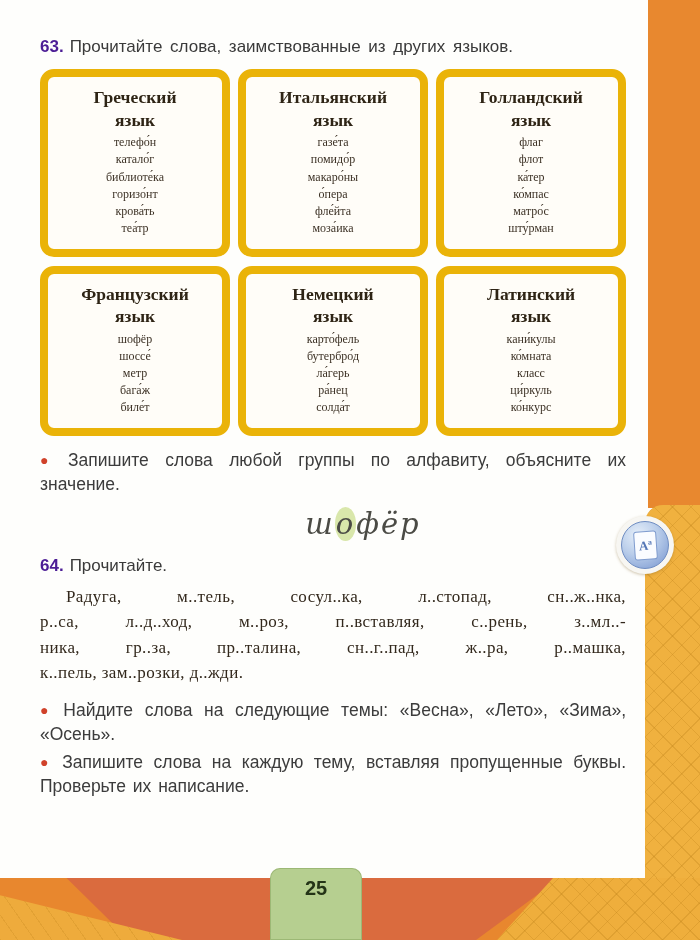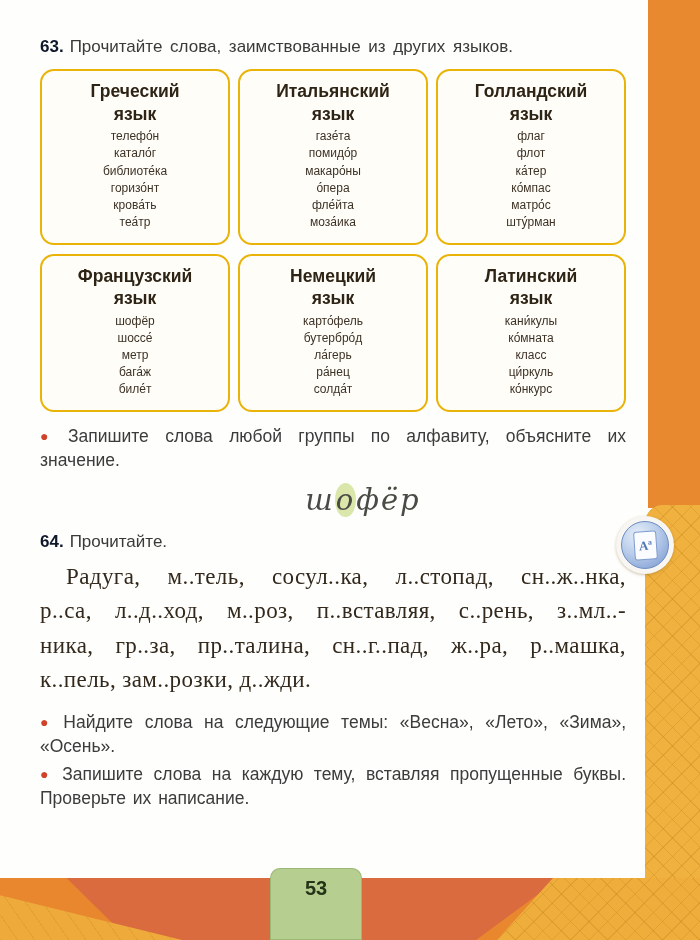--- a/index.html
+++ b/index.html
@@ -56,61 +56,61 @@
     border:1px solid #6d8cc2;display:flex;align-items:center;justify-content:center;
   }
   .dict-card{
     width:21px;height:27px;background:#fafcff;border:1px solid #7e9bce;border-radius:3px;
     transform:rotate(-4deg);display:flex;align-items:center;justify-content:center;
     font-family:"Liberation Serif",serif;font-weight:bold;font-size:13px;color:#5577b6;
   }
   
   .content{position:absolute;left:40px;top:36px;width:586px;}
   .ex-header{margin:0 0 10px 0;font-size:17px;color:#3a3a3a;text-align:justify;word-spacing:3px;line-height:1.35;}
-  .ex-header b{color:#0f172a;margin-right:6px;}
+  .ex-header b{color:#4c1d95;margin-right:6px;}
   #ex64-header{margin-top:14px;margin-bottom:6px;text-align:left;}
   
   .boxes{display:grid;grid-template-columns:repeat(3,190px);gap:9px 8px;}
   .lang-box{
-    border:2px solid #eab308;border-radius:14px;background:#fffdf8;
+    border:8px solid #eab308;border-radius:14px;background:#fffdf8;
     padding:9px 4px 12px;text-align:center;
-    font-family:Liberation Sans, sans-serif;color:#3d3226;
+    font-family:Liberation Serif, serif;color:#3d3226;
   }
   .lang-box .title{font-weight:bold;font-size:17.5px;line-height:1.3;color:#2e2415;margin-bottom:3px;}
   .lang-box .word{font-size:12px;line-height:1.42;}
   
   .tasks{margin-top:12px;}
   .task{margin:0 0 4px 0;font-size:17.5px;line-height:1.38;color:#3c3c3c;text-align:justify;word-spacing:2px;}
   .task .dot{color:#d0422a;font-size:14px;margin-right:10px;vertical-align:1px;}
   .task b{color:#222;}
   
   .handwriting{
     margin:10px 0 4px 60px;text-align:center;
     font-family:"DejaVu Serif",serif;font-style:italic;
     font-size:29px;color:#4b4b45;letter-spacing:2px;
   }
   .handwriting .hl{background:#d9e7ab;border-radius:50%;padding:0 1px;}
   
-  .serif-para{font-family:"Liberation Serif",serif;font-size:23px;color:#32281c;margin-top:4px;}
+  .serif-para{font-family:"Liberation Serif",serif;font-size:17px;color:#32281c;margin-top:4px;}
   .serif-para .line{text-align:justify;text-align-last:justify;line-height:1.5;letter-spacing:.4px;}
   .serif-para .line.first{text-indent:26px;}
   .serif-para .line.last{text-align-last:left;}
 </style>
 </head>
 <body>
 
 <div class="deco-right-orange"></div>
 <div class="deco-right-gold"></div>
 <div class="deco-bottom">
   <div class="dark-trap"></div>
   <div class="gold-left"></div>
   <div class="gold-right"></div>
 </div>
 <div class="page-tab">
-  <div class="num">53</div>
+  <div class="num">25</div>
 </div>
 <div class="dict-icon">
   <div class="dict-circle">
     <div class="dict-card">Аª</div>
   </div>
 </div>
 
 <div class="content">
 
   <p class="ex-header">

